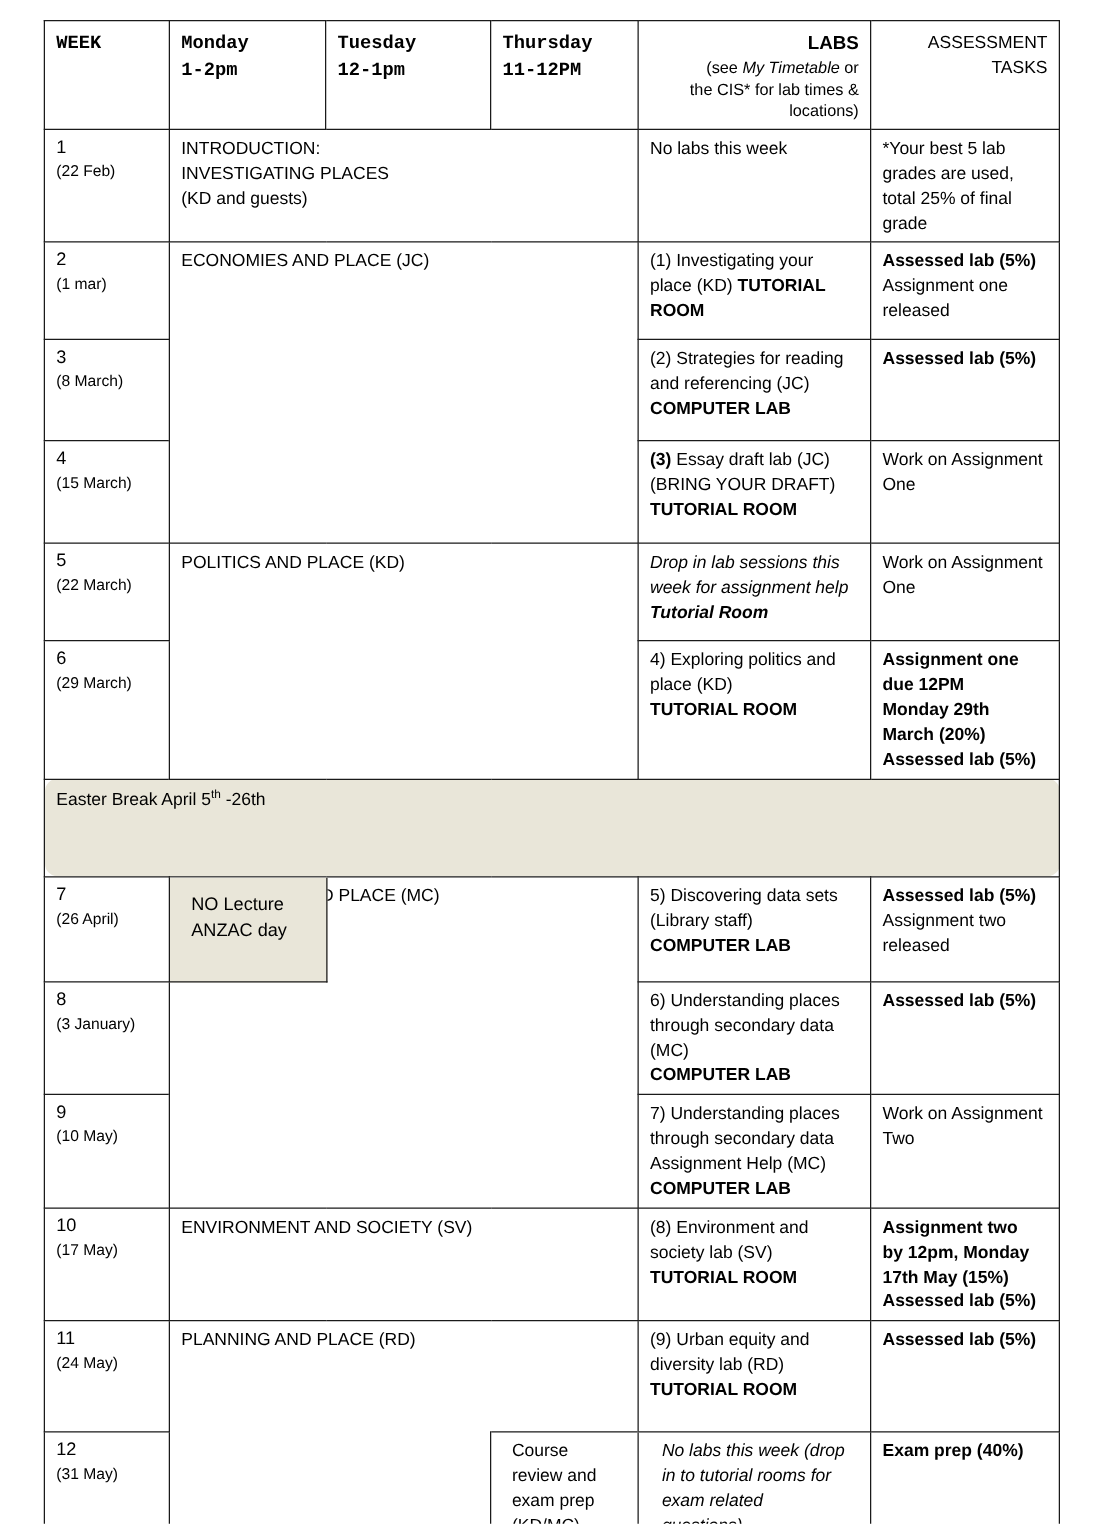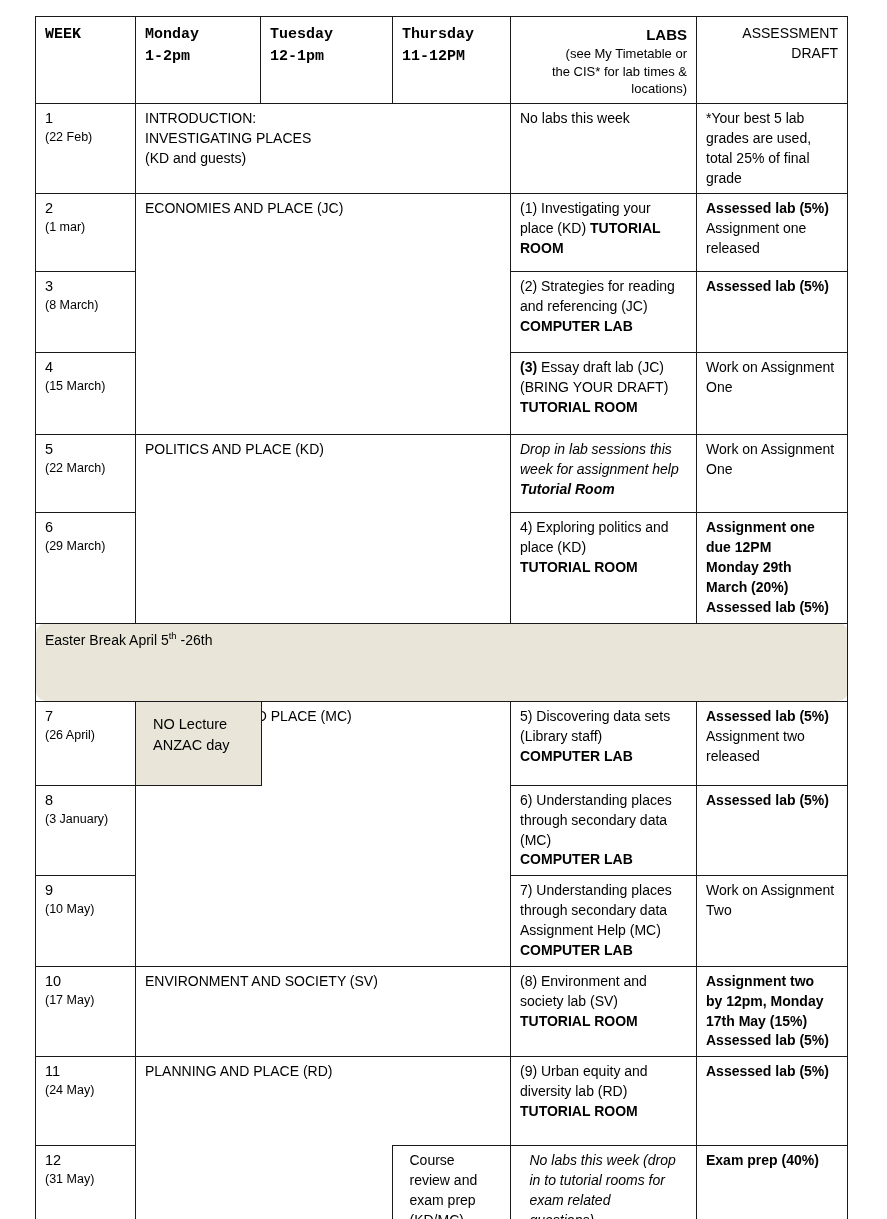--- a/index.html
+++ b/index.html
@@ -118,25 +118,25 @@
     <th class="day">
       <div>Tuesday</div>
       <div>12-1pm</div>
     </th>
     <th class="day">
       <div>Thursday</div>
       <div>11-12PM</div>
     </th>
     <th class="ctr">
       <div class="labs-title">LABS</div>
-      <div class="labs-sub"><span>(see </span><span style="">My Timetable</span><span> or
+      <div class="labs-sub"><span>(see </span><span style="font-style:italic">My Timetable</span><span> or
 the CIS* for lab times &amp;
 locations)</span></div>
     </th>
-    <th class="ctr assess-head">ASSESSMENT DRAFT</th>
+    <th class="ctr assess-head">ASSESSMENT TASKS</th>
   </tr>
 
   <tr style="height:86px">
     <td class="weekcell">
       <span class="wknum">1</span>
       <span class="wkdate">(22 Feb)</span>
     </td>
     <td colspan="3" class="introcell">
       <div>INTRODUCTION:</div>
       <div>INVESTIGATING PLACES</div>

